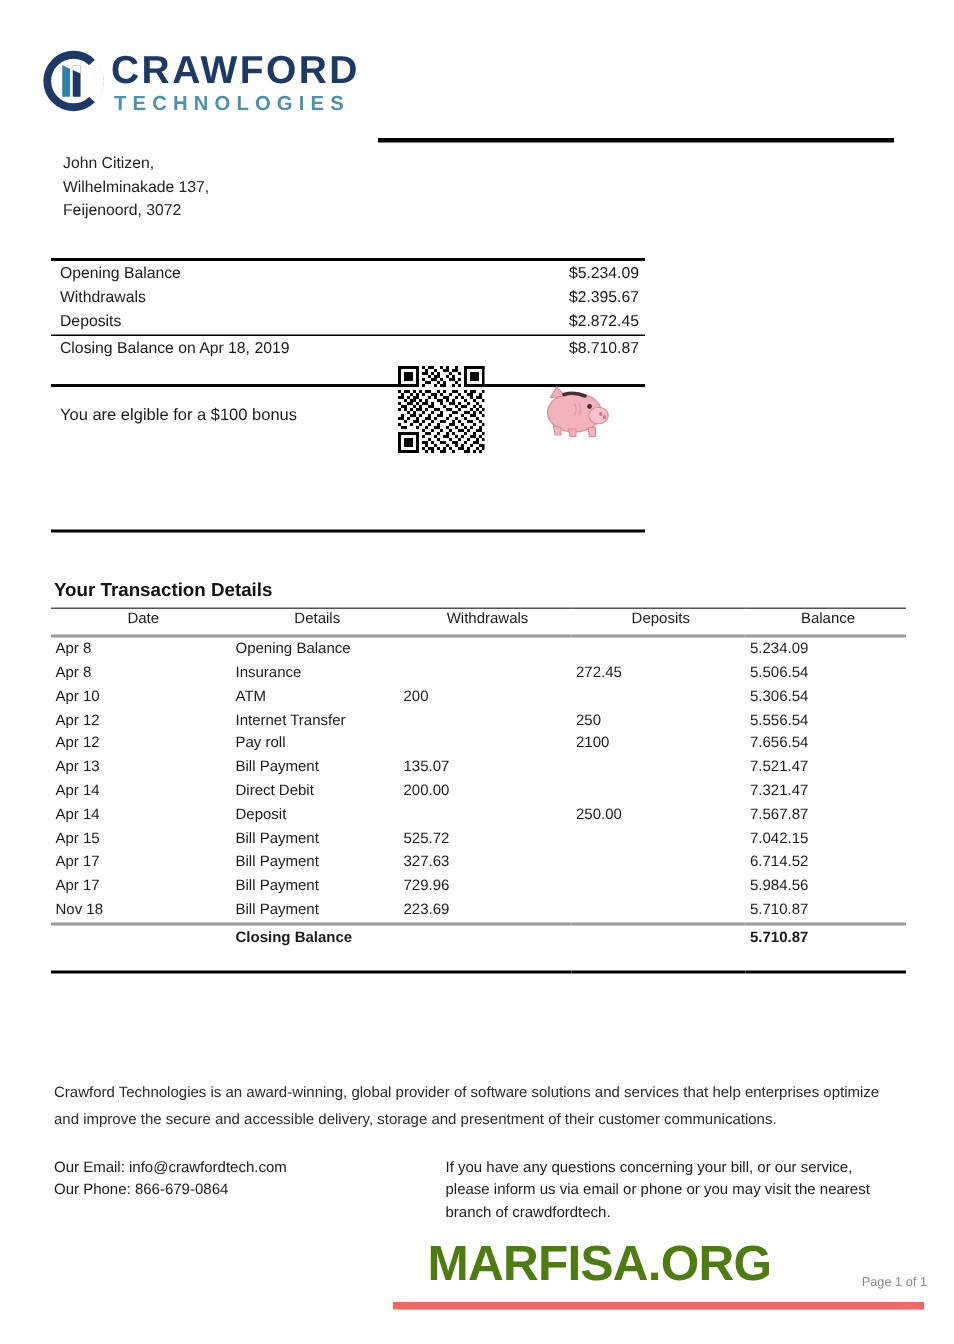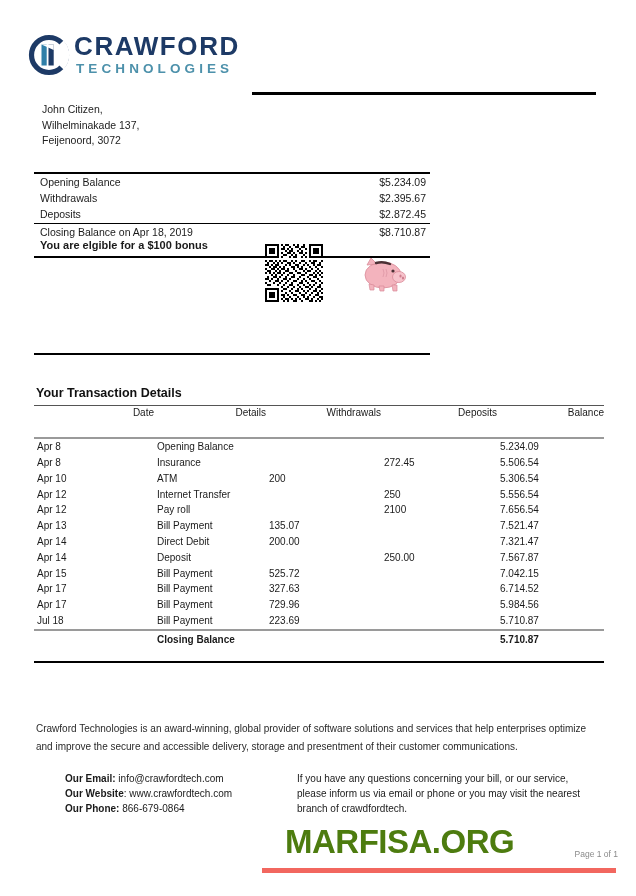--- a/index.html
+++ b/index.html
@@ -18,21 +18,21 @@
     overflow: hidden;
     box-sizing: border-box;
   }
 
   
   .logo-block {
     position: absolute;
     left: 28px;
     top: 33px;
     display: flex;
-    align-items: flex-end;
+    align-items: flex-start;
   }
   .logo-mark {
     width: 42px;
     height: 42px;
     flex: 0 0 42px;
     margin-right: 4px;
   }
   .logo-words {
     display: flex;
     flex-direction: column;
@@ -109,24 +109,25 @@
   .bonus-text {
     position: absolute;
     left: 6px;
     top: 2px;
     width: 215px;
     font-size: 10.5px;
     color: #1a1a1a;
     line-height: 14.2px;
   }
   .bonus-title {
-    font-weight: bold;
+    font-weight: normal;
     font-size: 11px;
     display: block;
     margin-bottom: 0.5px;
+    margin-top: 32px;
   }
   .bonus-note {
     position: absolute;
     left: 6px;
     top: 89px;
     width: 220px;
     font-style: italic;
     font-size: 9.5px;
     color: #222;
     line-height: 12.5px;
@@ -163,24 +164,24 @@
     font-size: 10px;
     color: #1a1a1a;
     border-collapse: collapse;
   }
   .tx table {
     width: 100%;
     border-collapse: collapse;
     table-layout: fixed;
   }
   .tx th {
-    text-align: right;
+    text-align: center;
     font-weight: normal;
     font-size: 10px;
-    padding: 1px 0 19px 3px;
+    padding: 1px 0 5px 3px;
     border-top: 1.1px solid #555;
     border-bottom: 2.2px solid #9a9a9a;
   }
   .tx td {
     padding: 1.3px 0 1.3px 3px;
     line-height: 13.2px;
     vertical-align: top;
   }
   .tx tr.closing td {
     border-top: 2.2px solid #9a9a9a;
@@ -207,21 +208,21 @@
     line-height: 18px;
   }
   .contact {
     position: absolute;
     left: 36px;
     top: 771px;
     font-size: 10px;
     color: #1a1a1a;
     line-height: 15px;
   }
-  .contact b { font-weight: bold; margin-left: 29px; }
+  .contact b { font-weight: normal; }
   .questions {
     position: absolute;
     left: 297px;
     top: 771px;
     width: 300px;
     font-size: 10px;
     color: #1a1a1a;
     line-height: 15px;
   }
 
@@ -657,21 +658,21 @@
             <td class="cell-bal">6.714.52</td>
           </tr>
           <tr>
             <td class="cell-date">Apr 17</td>
             <td class="cell-details">Bill Payment</td>
             <td class="cell-wd">729.96</td>
             <td class="cell-dep"></td>
             <td class="cell-bal">5.984.56</td>
           </tr>
           <tr>
-            <td class="cell-date">Jul 18</td>
+            <td class="cell-date">Nov 18</td>
             <td class="cell-details">Bill Payment</td>
             <td class="cell-wd">223.69</td>
             <td class="cell-dep"></td>
             <td class="cell-bal">5.710.87</td>
           </tr>
           <tr class="closing">
             <td class="cell-date"></td>
             <td class="cell-details">Closing Balance</td>
             <td class="cell-wd"></td>
             <td class="cell-dep"></td>
@@ -682,23 +683,20 @@
   </div>
 
   <div class="footer-desc">Crawford Technologies is an award-winning, global provider of software solutions and services that help enterprises optimize and improve the secure and accessible delivery, storage and presentment of their customer communications.</div>
 
   <div class="contact">
     <div>
       <b>Our Email:</b>
       <span>info@crawfordtech.com</span>
     </div>
     <div>
-      <b>Our Website</b><span>: www.crawfordtech.com</span>
-    </div>
-    <div>
       <b>Our Phone:</b>
       <span>866-679-0864</span>
     </div>
   </div>
 
   <div class="questions">If you have any questions concerning your bill, or our service, please  inform us via email or phone or you may visit the nearest branch of crawdfordtech.</div>
 
   <div class="page-num">Page 1 of 1</div>
 
   <div class="watermark">

